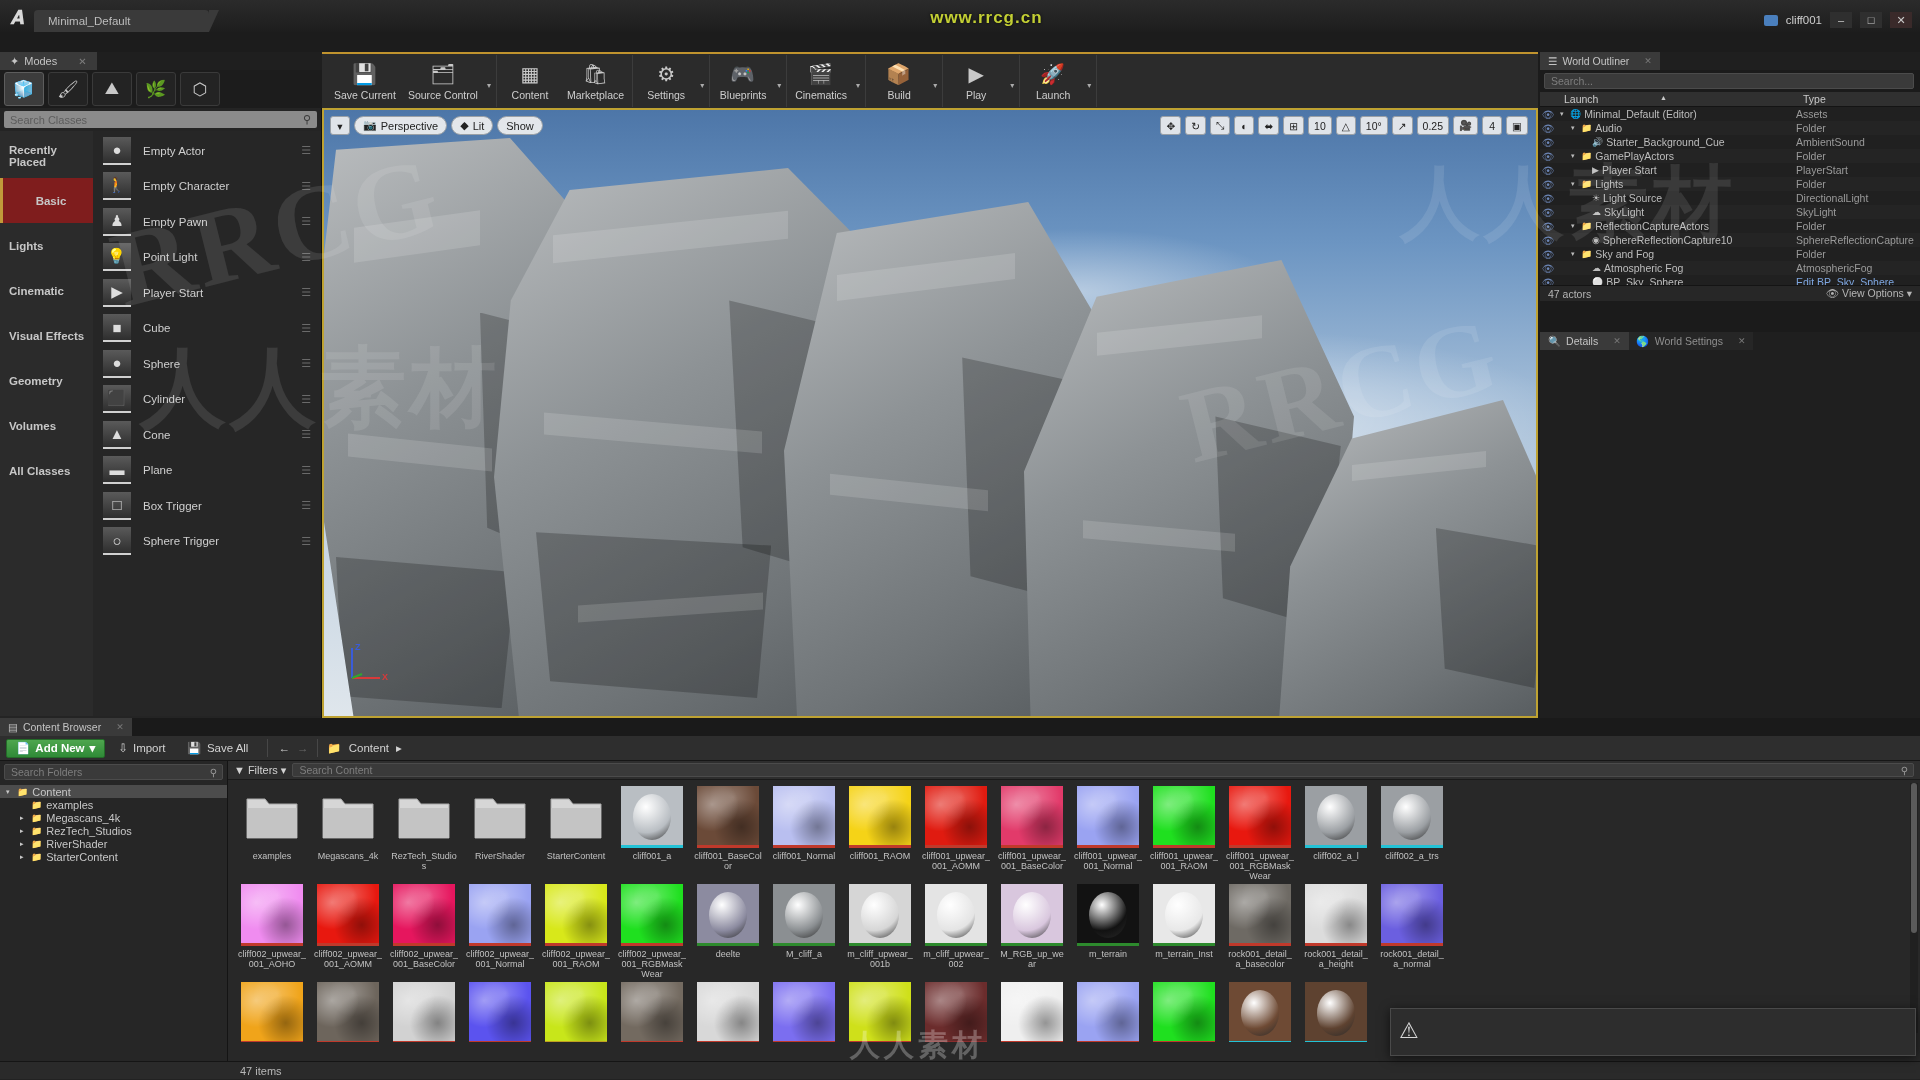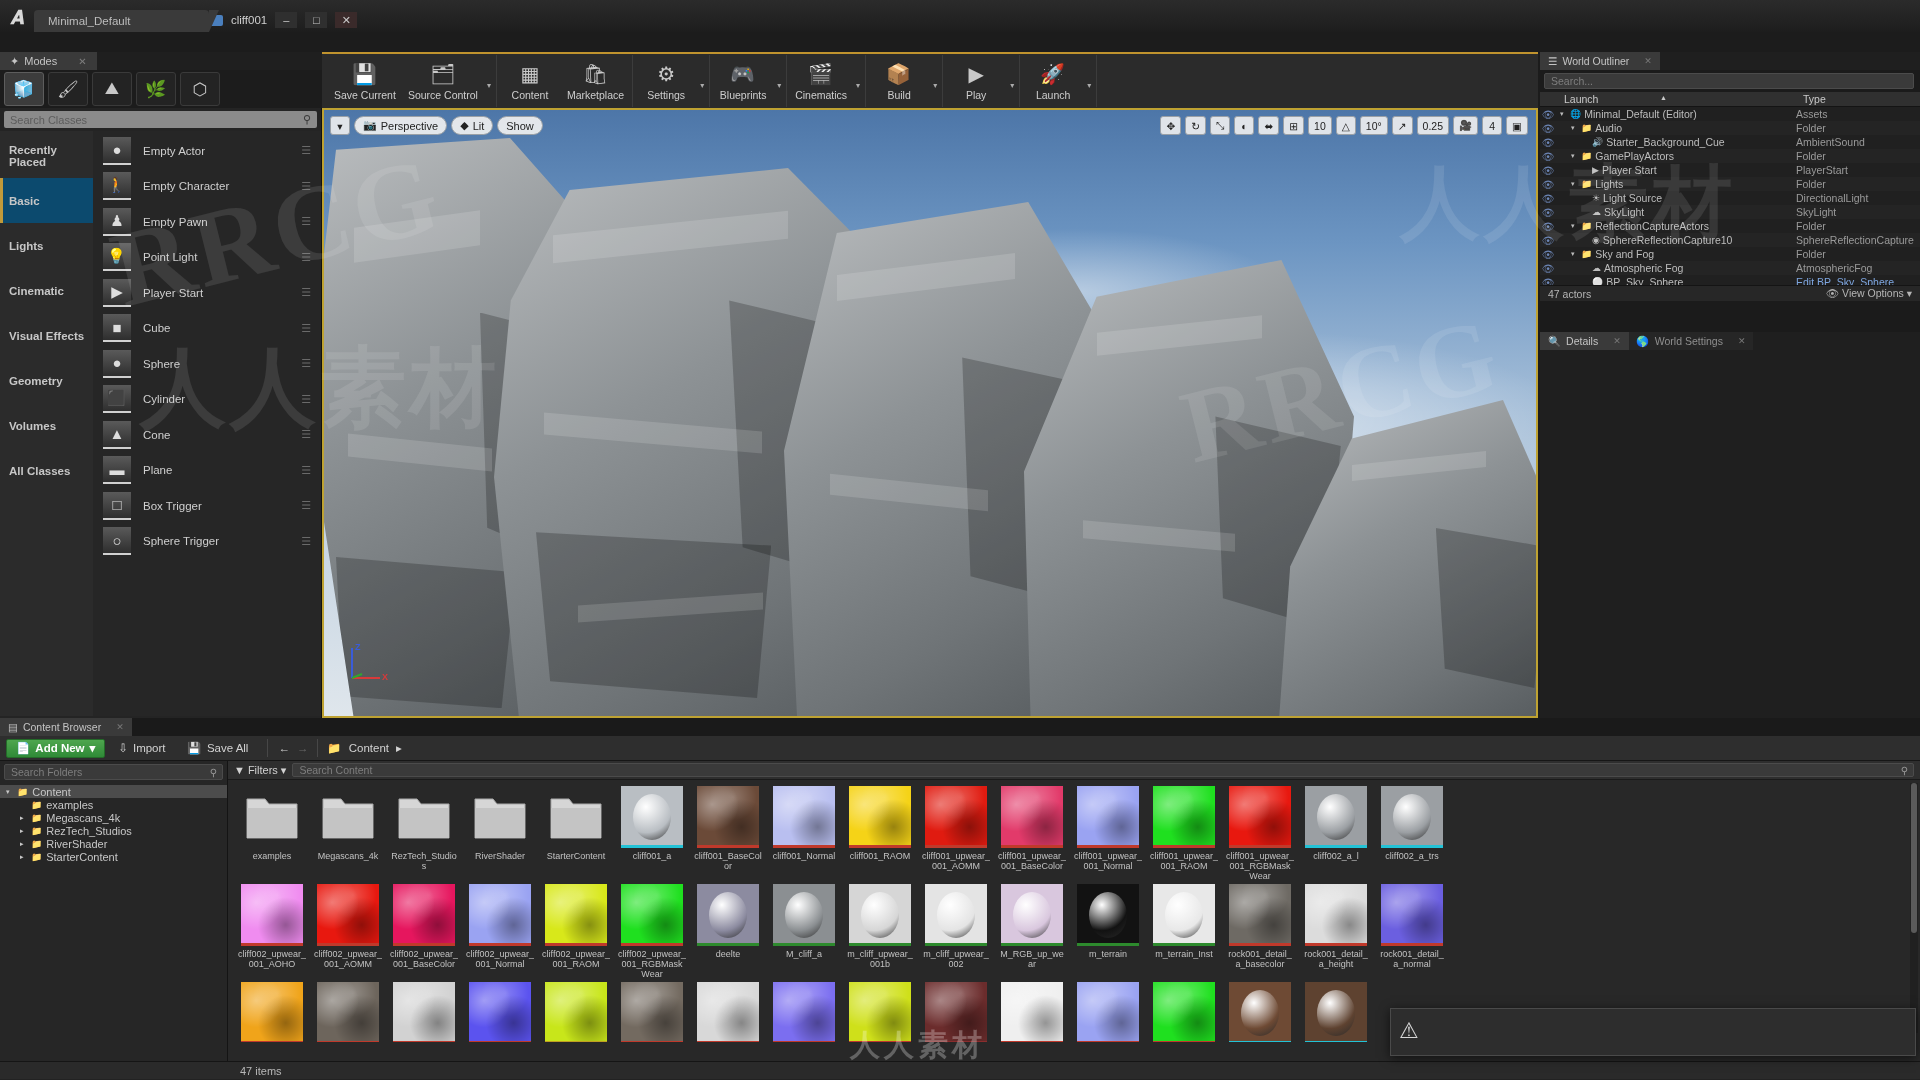--- a/index.html
+++ b/index.html
@@ -51,21 +51,21 @@
   .place-panel { position:absolute; left:0; top:108px; width:322px; height:610px;
     background:#242424; border-right:1px solid #111; }
   .search-classes { margin:3px 4px; height:17px; background:#8b8b8b; border-radius:2px;
     display:flex; align-items:center; padding:0 6px; position:relative; }
   .search-classes span { font-size:11px; color:#5c5c5c; }
   .search-classes .mag { position:absolute; right:6px; top:2px; color:#3a3a3a; font-size:11px; }
   .place-body { display:flex; height:585px; }
   .cat-col { width:93px; background:#2b2b2b; padding-top:2px; }
   .cat { height:45px; display:flex; align-items:center; padding-left:9px; font-size:11.5px;
     color:#c7c7c7; font-weight:bold; }
-  .cat.sel { background:#0c4a6e; border-left:3px solid #c19a3a; padding-left:6px; }
+  .cat.sel { background:#7f1d1d; border-left:3px solid #c19a3a; padding-left:6px;justify-content:center; }
   .asset-col { flex:1; background:#262626; padding-top:2px; overflow:hidden; }
   .arow { height:35.5px; display:flex; align-items:center; gap:12px; padding-left:10px;
     position:relative; }
   .athumb { width:28px; height:28px; background:linear-gradient(#5a5a5a,#2e2e2e);
     border-bottom:2px solid #d0d0d0; display:flex; align-items:center; justify-content:center;
     font-size:15px; color:#ddd; }
   .alabel { font-size:11.5px; color:#cfcfcf; }
   .ahandle { position:absolute; right:10px; color:#6a6a6a; font-size:11px; }
 
   
@@ -207,20 +207,21 @@
 </head>
 <body>
 
 <div id="app">
 
   <div class="titlebar">
     <div class="ue-logo">𝑨</div>
     <div class="proj-tab">
       <span>Minimal_Default</span>
     </div>
+    <div class="tb-center">www.rrcg.cn</div>
     <div class="tb-right">
       <span class="tb-dot"></span>
       <span class="tb-proj">cliff001</span>
       <span class="wbtn">–</span>
       <span class="wbtn">□</span>
       <span class="wbtn close">✕</span>
     </div>
   </div>
 
 

